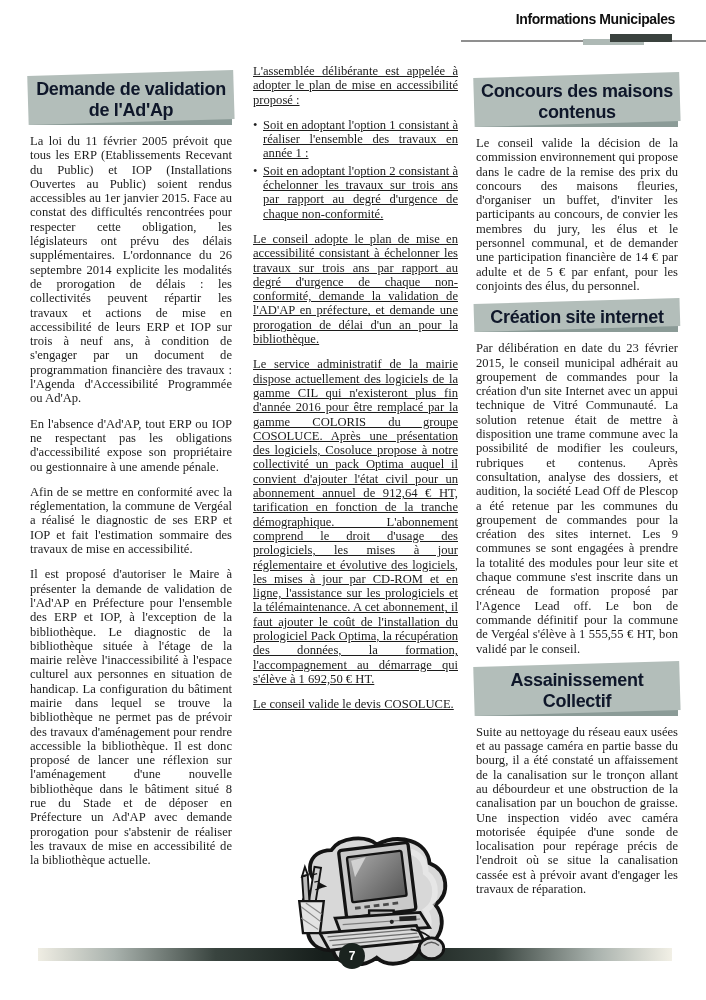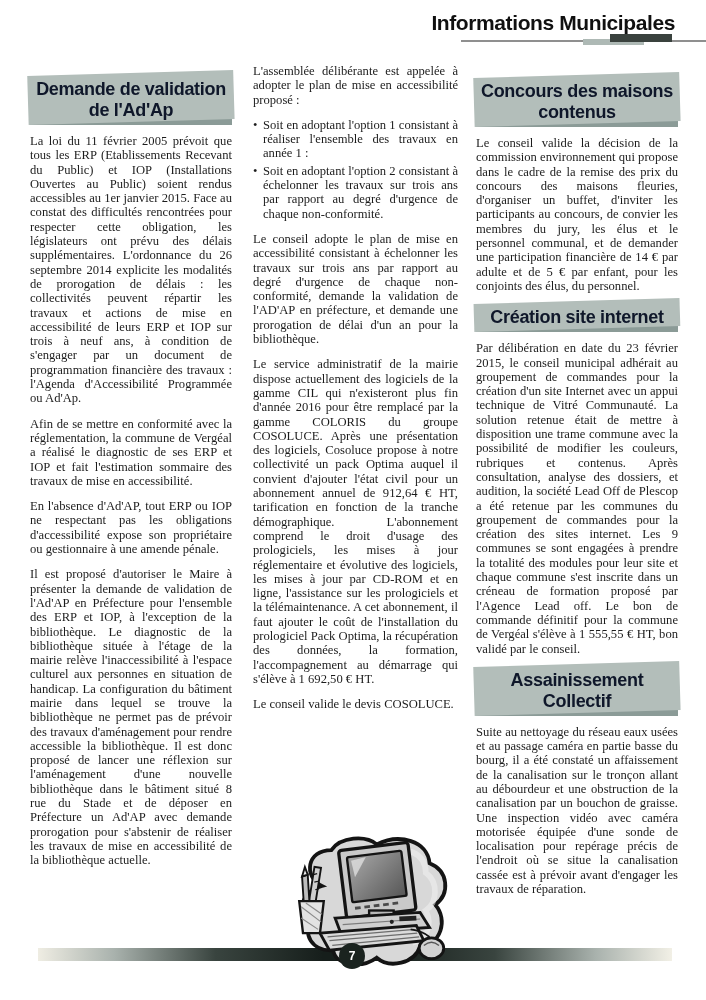--- a/index.html
+++ b/index.html
@@ -5,31 +5,31 @@
   html,body{margin:0;padding:0;background:#e9e9e9;}
   .page{
     position:relative;width:706px;height:1000px;background:#ffffff;
     margin:0 auto;overflow:hidden;
     font-family:"Liberation Serif","DejaVu Serif",serif;color:#1c1c1c;
   }
   
   .masthead-title{
     position:absolute;top:11px;right:31px;
     font-family:"Liberation Sans","DejaVu Sans",sans-serif;
-    font-weight:bold;font-size:21px;letter-spacing:-0.4px;color:#101010;
+    font-weight:bold;font-size:14px;letter-spacing:-0.4px;color:#101010;
     white-space:nowrap;
   }
   .masthead-line{position:absolute;top:40px;left:461px;right:0;height:2px;background:#8f8f8f;}
   .masthead-accent-light{position:absolute;top:39px;left:583px;width:61px;height:6px;background:#aeb9b5;}
   .masthead-accent-dark{position:absolute;top:34px;left:610px;width:62px;height:8px;background:#3a423e;}
 
   
   .col{position:absolute;width:202px;font-size:12.6px;line-height:14.3px;text-align:justify;}
   .col-1{left:30px;top:76px;}
-  .col-2{left:253px;top:64px;width:205px;}
+  .col-2{left:253px;top:64px;width:205px;text-decoration:underline;}
   .col-3{left:476px;top:78px;}
   .col p{margin:0 0 11px 0;}
   .col p:last-child{margin-bottom:0;}
 
   
   .sec-head{
     position:relative;margin:0 0 9px 0;padding:3px 2px 4px 2px;
     background:#8b9b97;color:#0f172a;text-align:center;
     font-family:"Liberation Sans","DejaVu Sans",sans-serif;
     font-weight:bold;font-size:18px;line-height:21px;letter-spacing:-0.3px;
@@ -68,22 +68,22 @@
 <div class="page">
 
   <div class="masthead-title">Informations Municipales</div>
   <div class="masthead-line"></div>
   <div class="masthead-accent-light"></div>
   <div class="masthead-accent-dark"></div>
 
   <div class="col col-1">
     <div class="sec-head">Demande de validation de l'Ad'Ap</div>
     <p>La loi du 11 février 2005 prévoit que tous les ERP (Etablissements Recevant du Public) et IOP (Installations Ouvertes au Public) soient rendus accessibles au 1er janvier 2015. Face au constat des difficultés rencontrées pour respecter cette obligation, les législateurs ont prévu des délais supplémentaires. L'ordonnance du 26 septembre 2014 explicite les modalités de prorogation de délais : les collectivités peuvent répartir les travaux et actions de mise en accessibilité de leurs ERP et IOP sur trois à neuf ans, à condition de s'engager par un document de programmation financière des travaux : l'Agenda d'Accessibilité Programmée ou Ad'Ap.</p>
+    <p>En l'absence d'Ad'AP, tout ERP ou IOP ne respectant pas les obligations d'accessibilité expose son propriétaire ou gestionnaire à une amende pénale.</p>
     <p>Afin de se mettre en conformité avec la réglementation, la commune de Vergéal a réalisé le diagnostic de ses ERP et IOP et fait l'estimation sommaire des travaux de mise en accessibilité.</p>
-    <p>En l'absence d'Ad'AP, tout ERP ou IOP ne respectant pas les obligations d'accessibilité expose son propriétaire ou gestionnaire à une amende pénale.</p>
     <p>Il est proposé d'autoriser le Maire à présenter la demande de validation de l'Ad'AP en Préfecture pour l'ensemble des ERP et IOP, à l'exception de la bibliothèque. Le diagnostic de la bibliothèque située à l'étage de la mairie relève l'inaccessibilité à l'espace culturel aux personnes en situation de handicap. La configuration du bâtiment mairie dans lequel se trouve la bibliothèque ne permet pas de prévoir des travaux d'aménagement pour rendre accessible la bibliothèque. Il est donc proposé de lancer une réflexion sur l'aménagement d'une nouvelle bibliothèque dans le bâtiment situé 8 rue du Stade et de déposer en Préfecture un Ad'AP avec demande prorogation pour s'abstenir de réaliser les travaux de mise en accessibilité de la bibliothèque actuelle.</p>
   </div>
 
   <div class="col col-2">
     <p>L'assemblée délibérante est appelée à adopter le plan de mise en accessibilité proposé :</p>
     <ul class="bullets">
       <li>Soit en adoptant l'option 1 consistant à réaliser l'ensemble des travaux en année 1 :</li>
       <li>Soit en adoptant l'option 2 consistant à échelonner les travaux sur trois ans par rapport au degré d'urgence de chaque non-conformité.</li>
     </ul>
     <p>Le conseil adopte le plan de mise en accessibilité consistant à échelonner les travaux sur trois ans par rapport au degré d'urgence de chaque non-conformité, demande la validation de l'AD'AP en préfecture, et demande une prorogation de délai d'un an pour la bibliothèque.</p>

